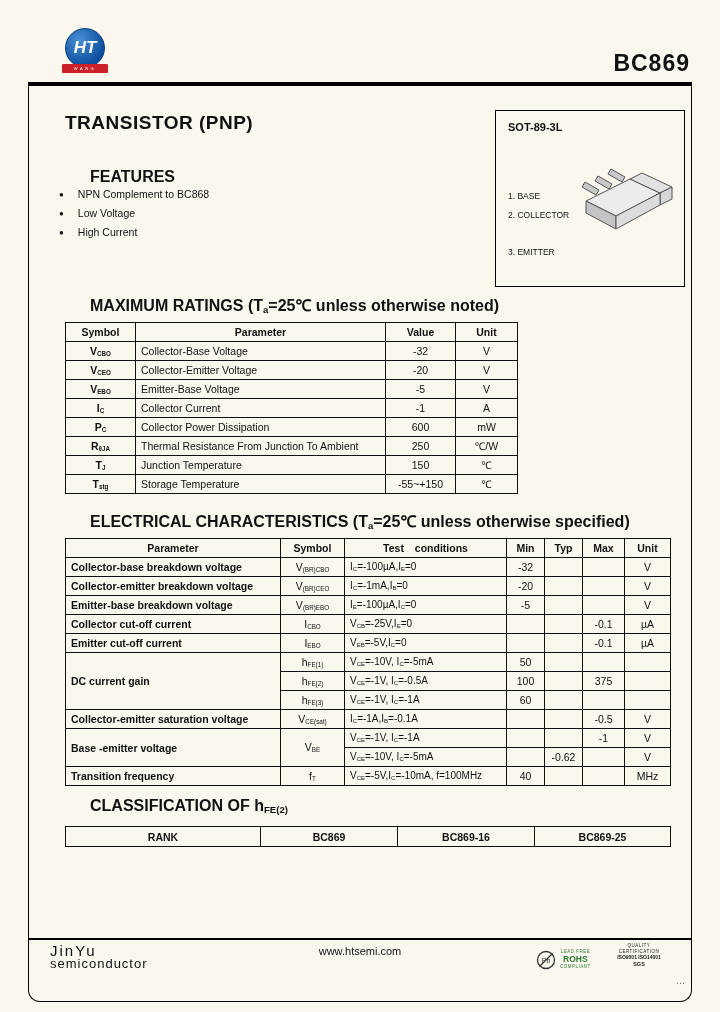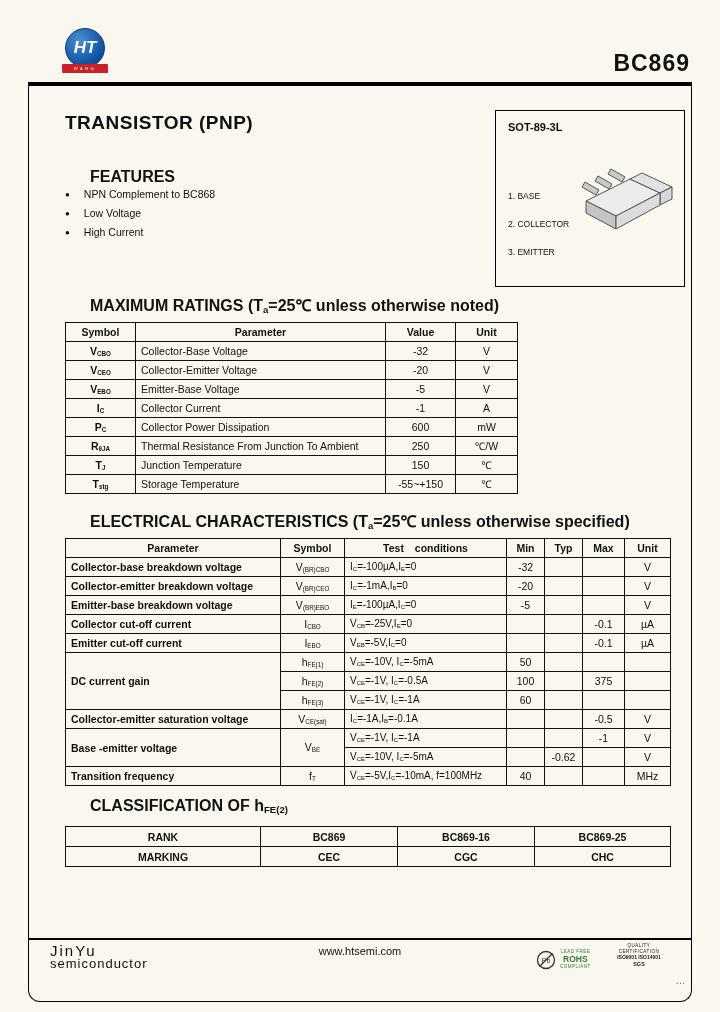--- a/index.html
+++ b/index.html
@@ -40,21 +40,21 @@
 
   
   .pkg-box { left:455px; top:110px; width:190px; height:177px; border:1.2px solid #000;margin-left:40px; }
   .pkg-name { position:absolute; left:12px; top:10px; font-size:11px; font-weight:bold; }
   .pkg-pin { position:absolute; left:12px; font-size:8.5px; }
   .pkg-svg { position:absolute; left:72px; top:38px; }
 
   
   .section-heading { font-size:16px; font-weight:bold;margin-left:25px; }
   .features-heading { left:65px; top:168px; }
-  .feature-item { left:65px; font-size:10.5px; }
+  .feature-item { left:59px; font-size:10.5px; }
   .feature-item .bullet { font-size:8px; vertical-align:1px; margin-right:14px; }
 
   .mr-heading { left:65px; top:294px; }
   .ec-heading { left:65px; top:510px; }
   .cl-heading { left:65px; top:797px; }
 
   table { border-collapse:collapse; table-layout:fixed; }
   th, td { border:1px solid #111; font-size:10.5px; height:19px;
     padding:0 5px; overflow:hidden; white-space:nowrap; }
   th { font-weight:bold; text-align:center; }
@@ -104,21 +104,21 @@
     <polygon points="28,46 14,38 17,33 31,41" fill="#c9c9c9" stroke="#555" stroke-width="1"></polygon>
     <polygon points="41,40 27,32 30,27 44,35" fill="#c9c9c9" stroke="#555" stroke-width="1"></polygon>
     <polygon points="54,33 40,25 43,20 57,28" fill="#c9c9c9" stroke="#555" stroke-width="1"></polygon>
     <polygon points="18,52 62,30 92,44 48,67" fill="#ececec" stroke="#555" stroke-width="1"></polygon>
     <polygon points="62,30 74,24 104,38 92,44" fill="#e2e2e2" stroke="#555" stroke-width="1"></polygon>
     <polygon points="92,44 104,38 104,50 92,56" fill="#d6d6d6" stroke="#555" stroke-width="1"></polygon>
     <polygon points="18,52 48,67 48,80 18,64" fill="#c4c4c4" stroke="#555" stroke-width="1"></polygon>
     <polygon points="48,67 92,44 92,56 48,80" fill="#dcdcdc" stroke="#555" stroke-width="1"></polygon>
   </svg>
   <div class="pkg-pin" style="top:80px">1. BASE</div>
-  <div class="pkg-pin" style="top:108px">2. COLLECTOR</div>
+  <div class="pkg-pin" style="top:99px">2. COLLECTOR</div>
   <div class="pkg-pin" style="top:136px">3. EMITTER</div>
 </div>
 
 <div class="abs section-heading features-heading">FEATURES</div>
 <div class="abs feature-item" style="top:188px"><span class="bullet">●</span><span>NPN Complement to BC868</span></div>
 <div class="abs feature-item" style="top:207px"><span class="bullet">●</span><span>Low Voltage</span></div>
 <div class="abs feature-item" style="top:226px"><span class="bullet">●</span><span>High Current</span></div>
 
 <div class="abs section-heading mr-heading">MAXIMUM RATINGS (T<sub>a</sub>=25℃ unless otherwise noted)</div>
 <table class="abs mr-table">
@@ -321,26 +321,20 @@
       <col style="width:137px">
       <col style="width:137px">
       <col style="width:136px">
     </colgroup>
   <tbody>
       <tr>
     <td class="c b">RANK</td>
     <td class="c b">BC869</td>
     <td class="c b">BC869-16</td>
     <td class="c b">BC869-25</td>
-  </tr>
-  <tr>
-    <td class="c b">MARKING</td>
-    <td class="c b">CEC</td>
-    <td class="c b">CGC</td>
-    <td class="c b">CHC</td>
   </tr>
 </tbody>
   </table>
 
 <div class="abs footer-rule"></div>
 <div class="abs company">JinYu</div>
 <div class="abs company2">semiconductor</div>
 <div class="abs website">www.htsemi.com</div>
 <div class="abs rohs">
   <svg width="20" height="20" viewBox="0 0 20 20">

